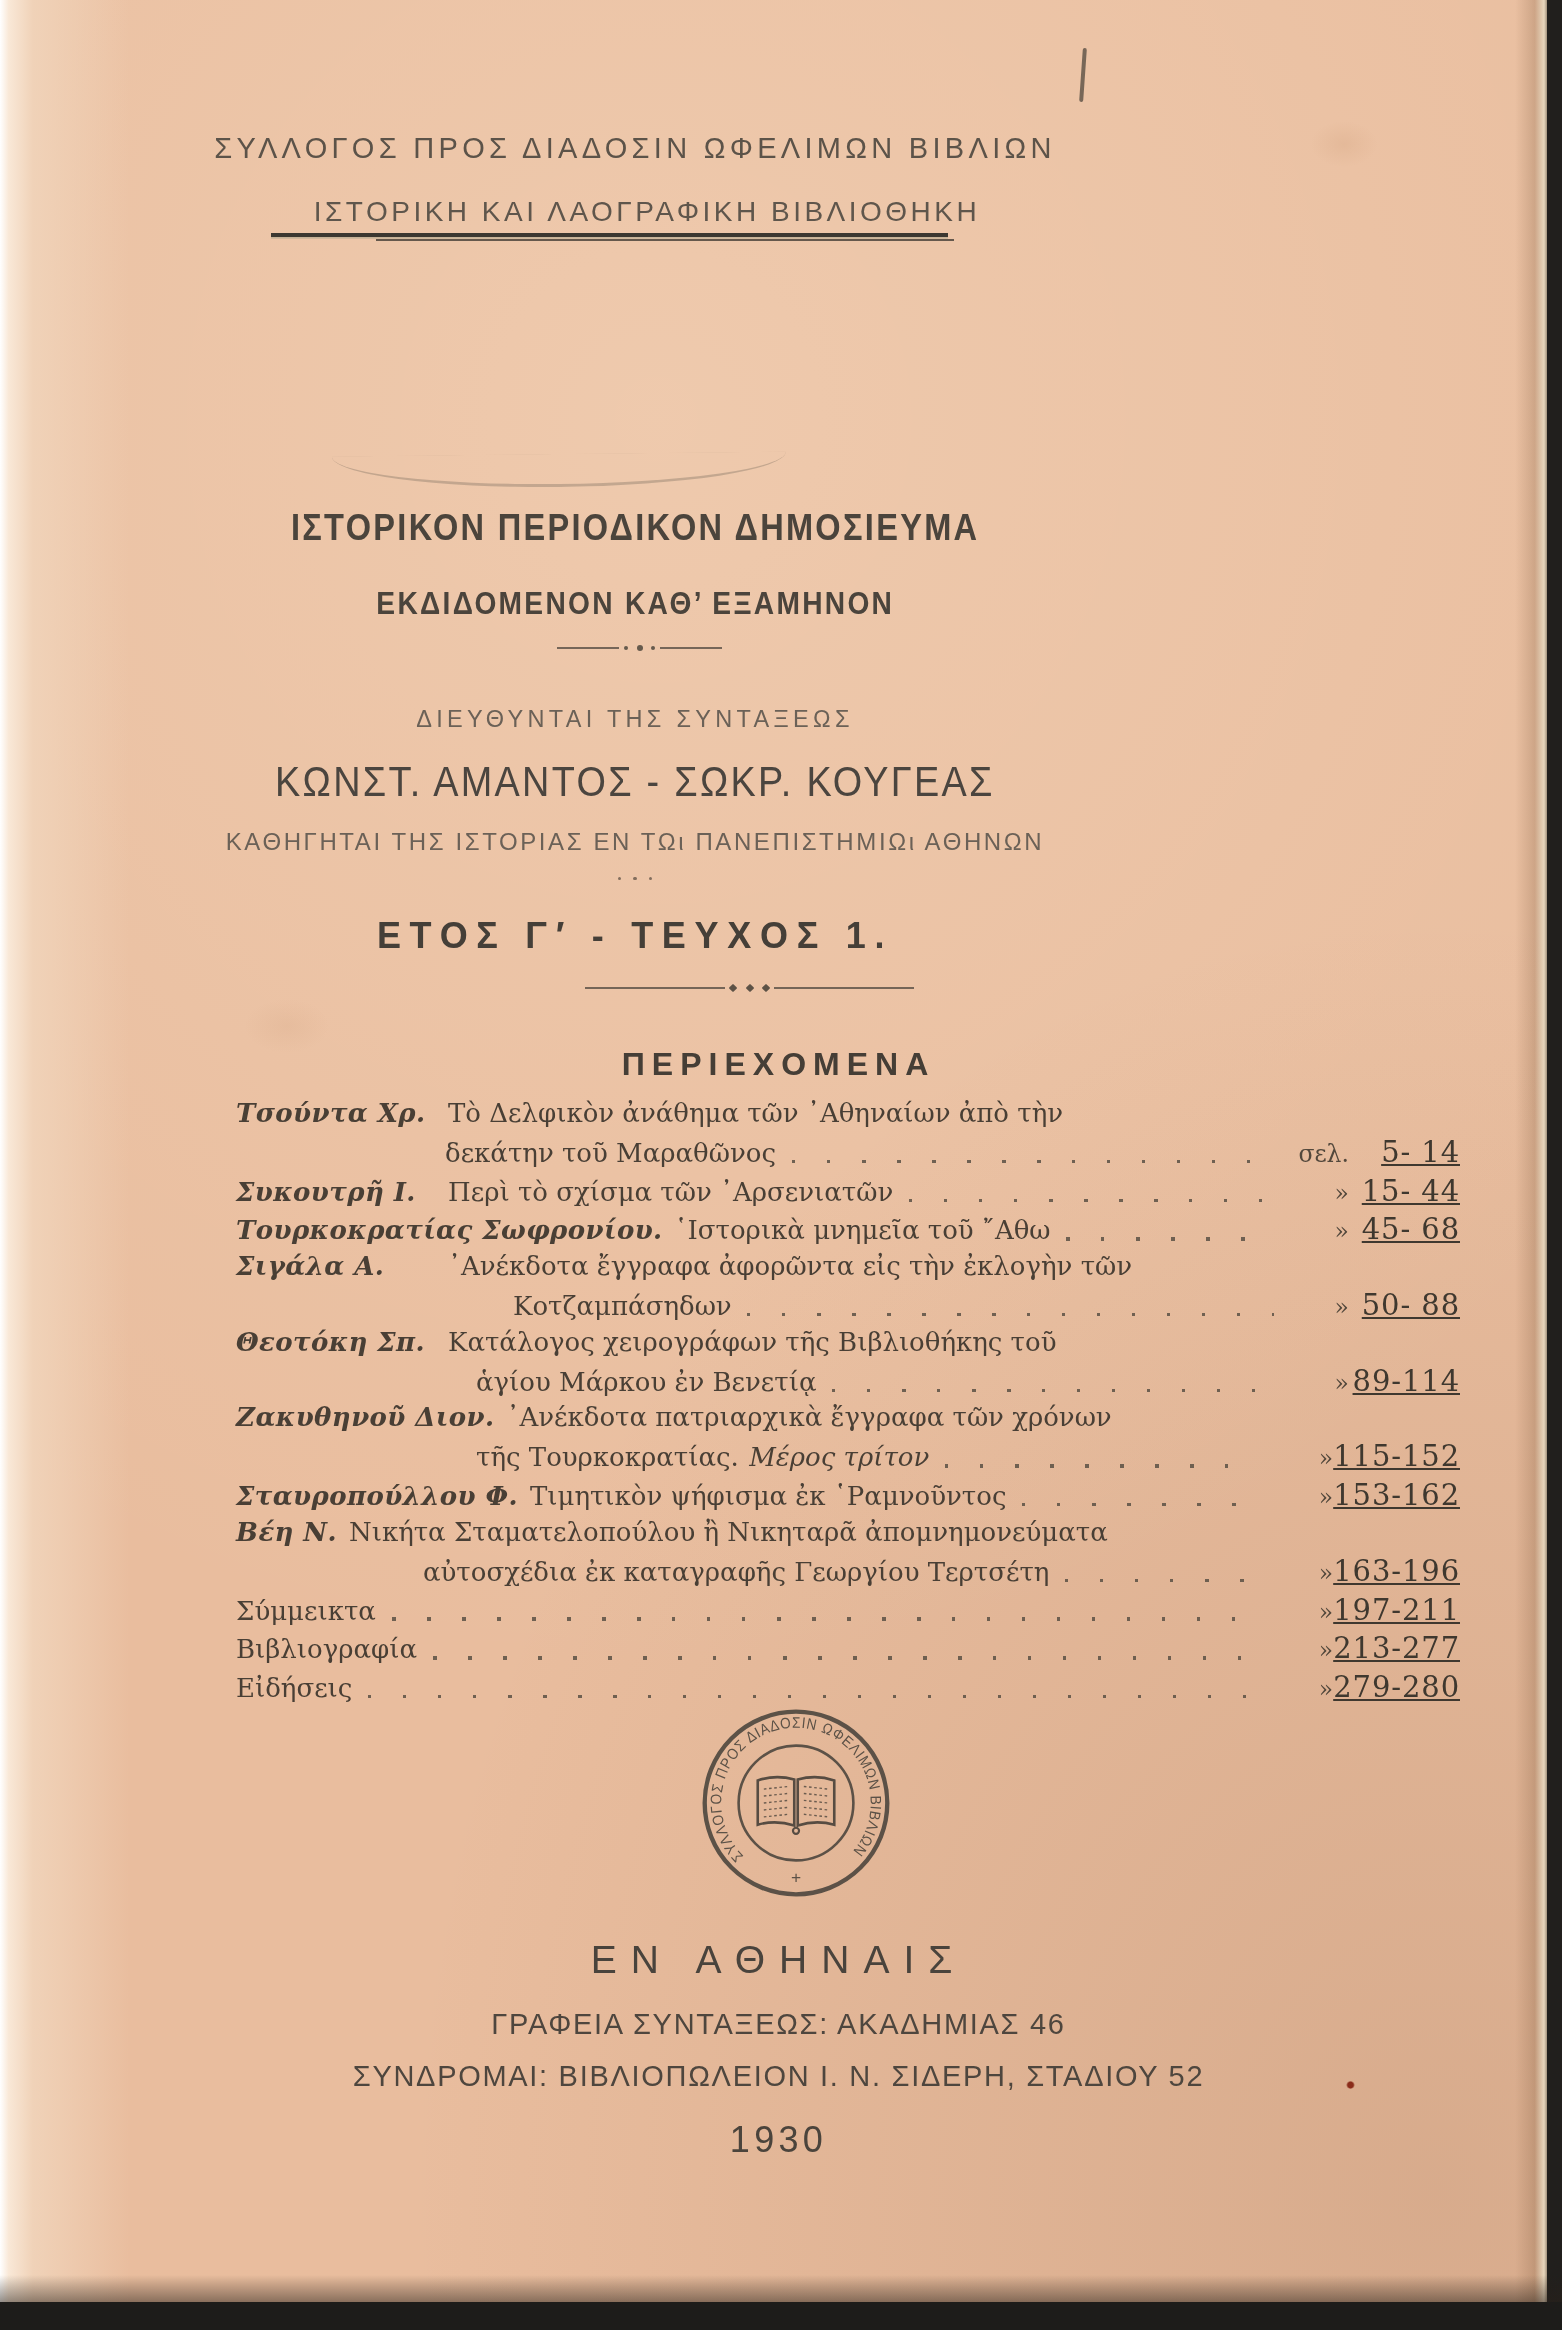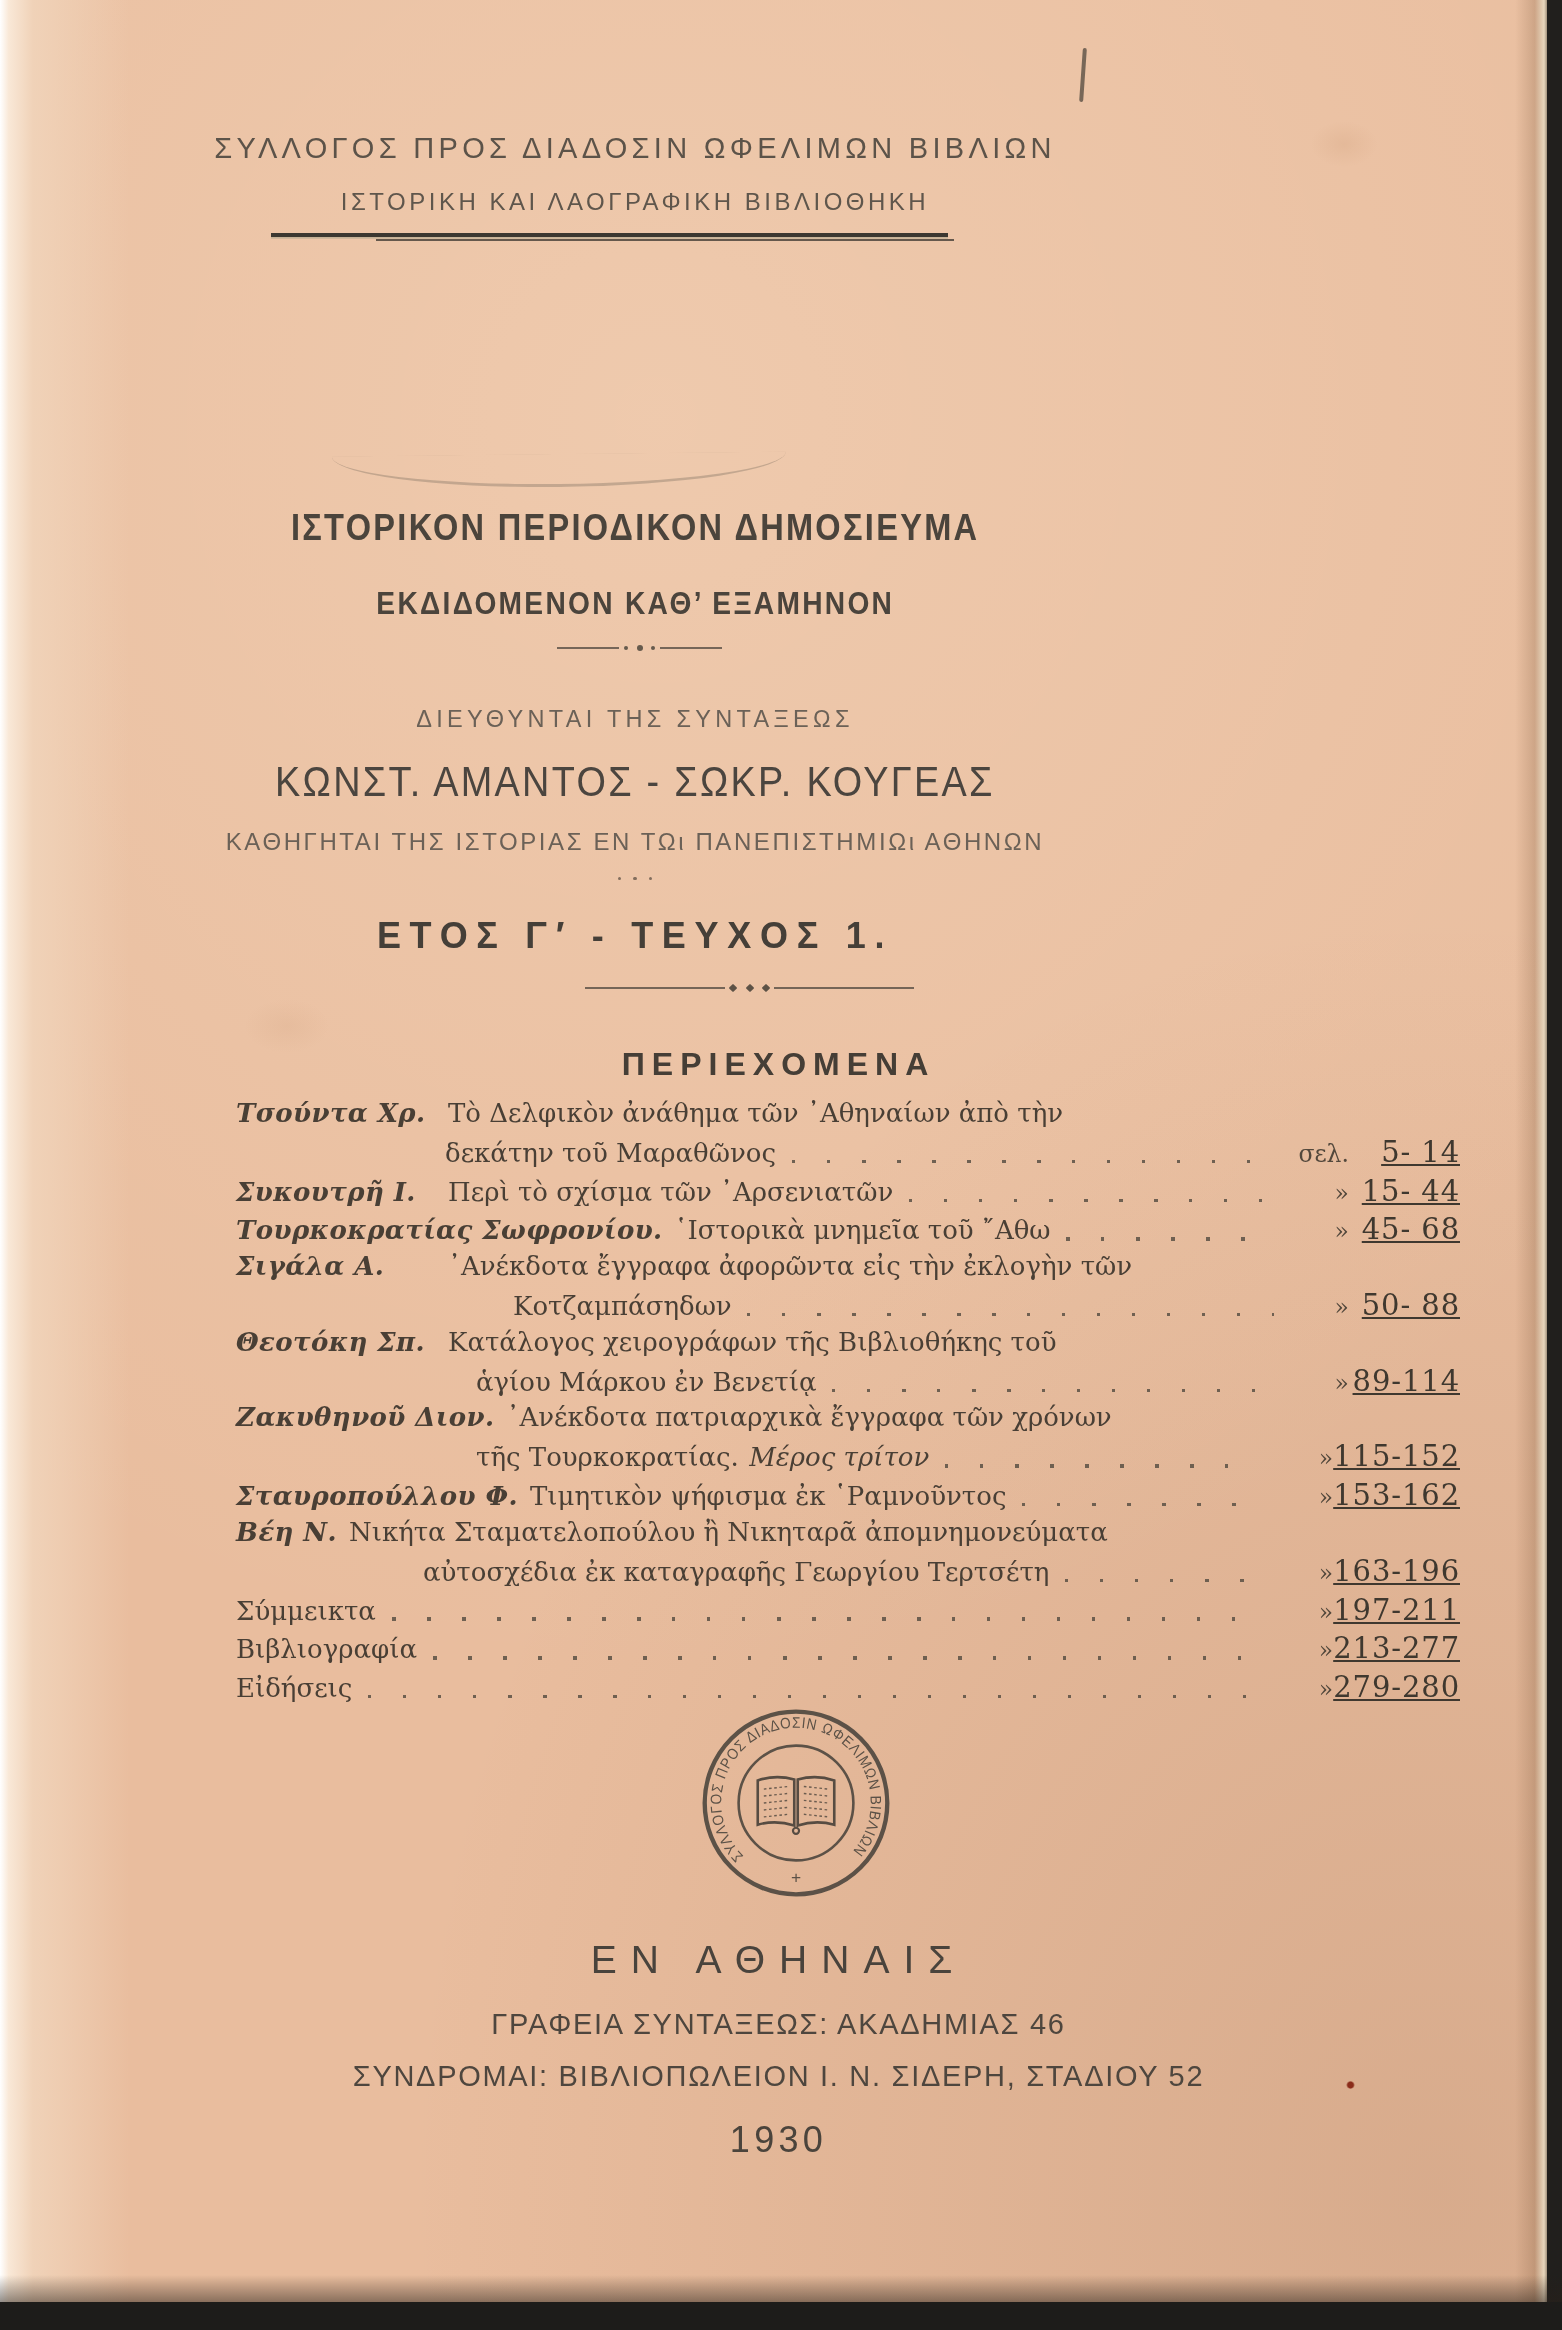--- a/index.html
+++ b/index.html
@@ -21,21 +21,21 @@
   .edge-right-black{position:absolute;top:0;bottom:0;left:1547px;width:15px;background:#211f1d;}
   .edge-bottom-shade{position:absolute;left:0;right:0;top:2275px;height:30px;
     background:linear-gradient(to bottom,rgba(0,0,0,0),rgba(40,32,25,.55));}
   .edge-bottom-black{position:absolute;left:0;right:0;top:2302px;height:29px;background:#1d1c1a;}
   
   .axA{position:absolute;left:0;width:1270px;text-align:center;}
   .axB{position:absolute;left:0;width:1557px;text-align:center;}
   .cond{display:inline-block;transform:scaleX(.88);transform-origin:center;}
   
   .society{top:132px;font-size:29px;letter-spacing:4.3px;color:#5c5349;white-space:nowrap;}
-  .series{top:188px;font-size:24px;letter-spacing:3.5px;color:#5f564c;white-space:nowrap;}
+  .series{top:196px;font-size:28px;letter-spacing:3.5px;color:#5f564c;white-space:nowrap;padding-left:12px;}
   .rule1{position:absolute;top:233px;left:271px;width:677px;height:3.5px;background:#3c3831;
     box-shadow:0 1.7px 0 rgba(20,90,70,.18);}
   .rule2{position:absolute;top:239px;left:376px;width:578px;height:1.7px;background:rgba(66,60,52,.8);}
   
   .title{top:289px;font-size:204px;line-height:1;color:#45413b;
     text-shadow:0 0 1.7px rgba(60,50,40,.4);white-space:nowrap;}
   .title .stretch{display:inline-block;transform:scaleX(.65);transform-origin:center;letter-spacing:45px;}
   .pencil{position:absolute;left:332px;top:454px;width:454px;height:30px;
     border-bottom:3.5px solid rgba(105,95,85,.32);border-radius:0 0 50% 50%/0 0 100% 100%;
     transform:rotate(-.6deg);}

